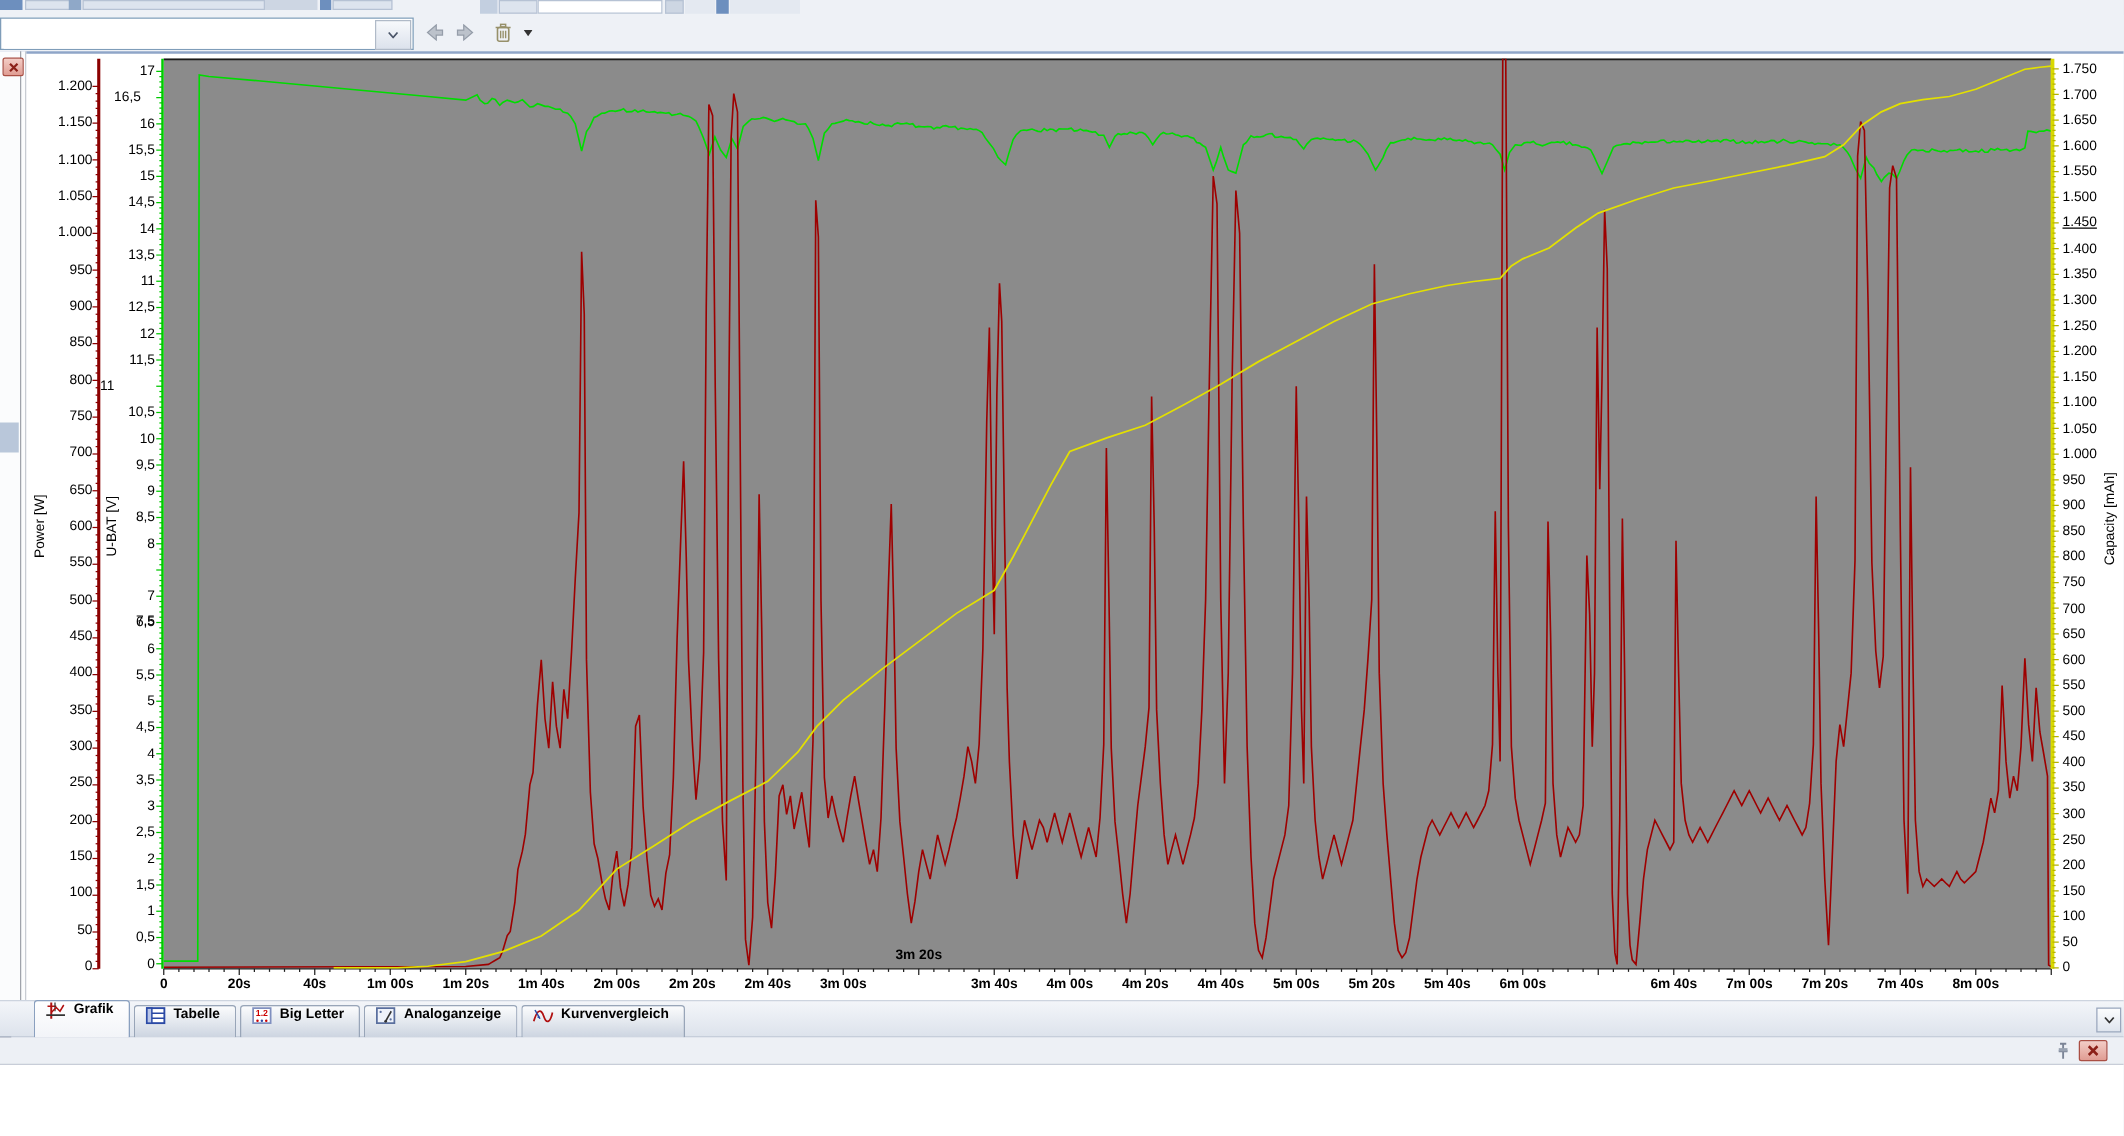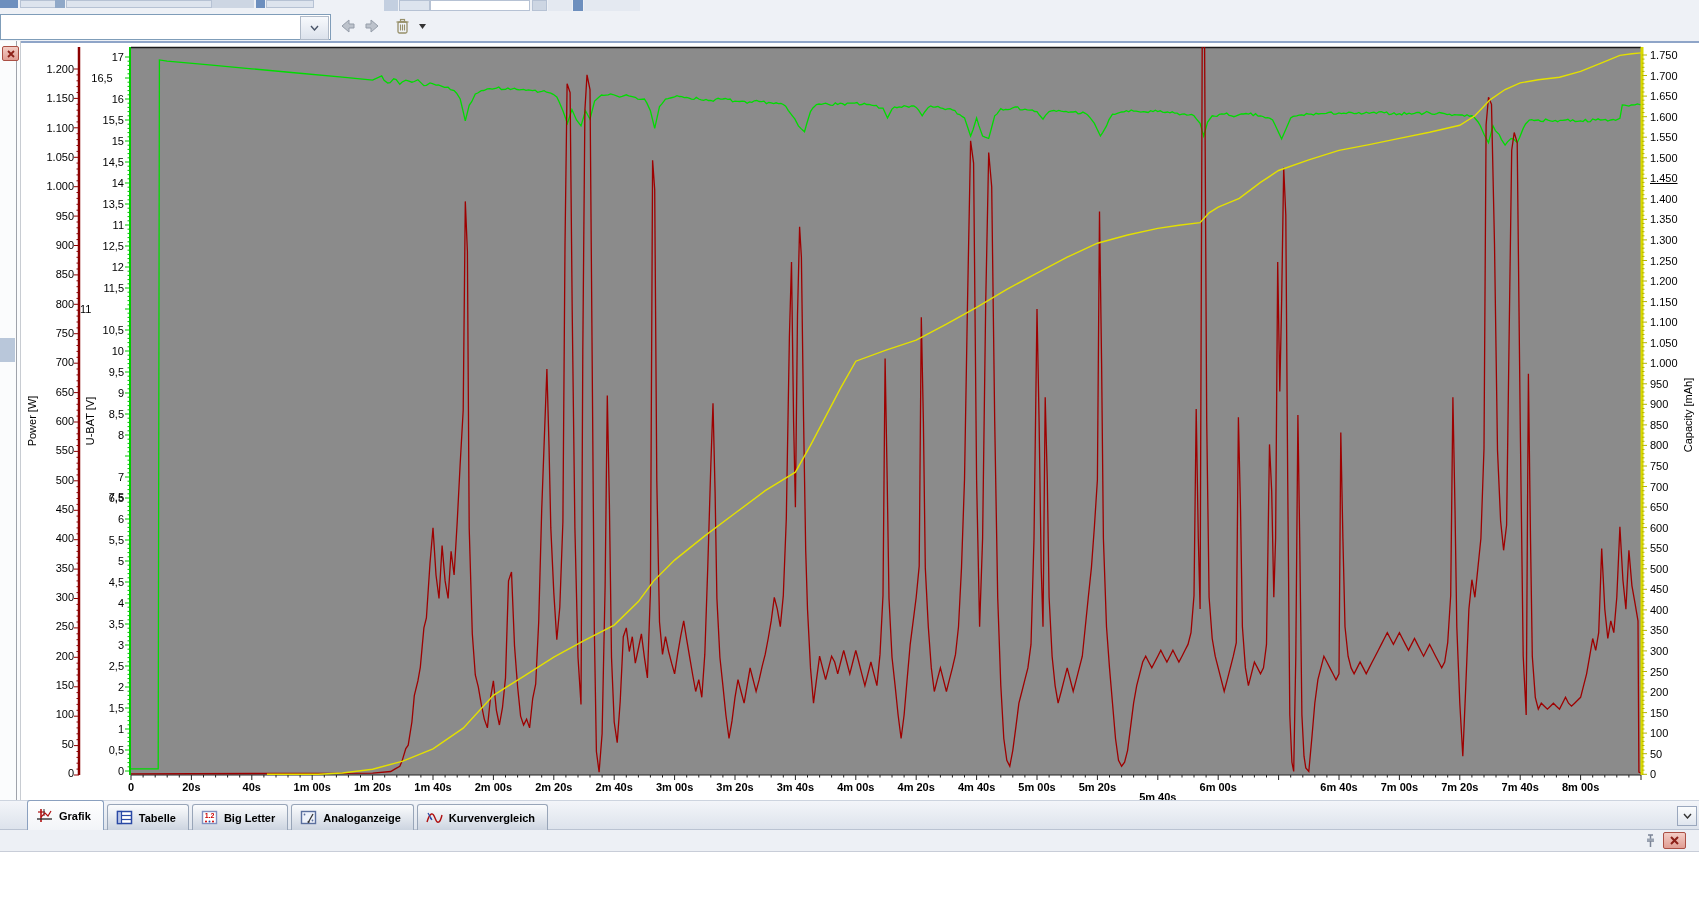--- a/index.html
+++ b/index.html
@@ -22,21 +22,21 @@
   .mini-close{position:absolute;width:17px;height:15px;border:1px solid #aa4f44;background:linear-gradient(#f3cdc6,#e09d93);
     display:flex;align-items:center;justify-content:center;box-sizing:border-box;border-radius:2px;cursor:pointer;}
   .ylab{position:absolute;font-size:11px;line-height:12px;color:#000;}
   .ylab.r{text-align:right;}
   .xlab{position:absolute;font-size:11px;font-weight:700;line-height:12px;color:#000;text-align:center;width:64px;}
   .axtitle{position:absolute;font-size:11px;color:#000;white-space:nowrap;transform:translate(-50%,-50%) rotate(-90deg);}
   
   #tabbar{position:absolute;left:0;top:800px;width:1699px;height:30px;background:linear-gradient(#f3f5f9,#dde3ec);
     border-top:1px solid #cdd4df;border-bottom:1px solid #bac3d2;box-sizing:border-box;}
   #tabs-list{position:absolute;left:27px;top:0;height:29px;display:flex;align-items:flex-end;}
-  .tab{display:flex;align-items:center;gap:6px;height:25px;margin-right:3px;padding:0 12px 0 8px;
+  .tab{display:flex;align-items:flex-start;gap:6px;height:25px;margin-right:3px;padding:0 12px 0 8px;
     border:1px solid #98a5b8;border-bottom:none;border-radius:3px 3px 0 0;
     background:linear-gradient(#fbfcfd,#ccd4e0);font-size:11px;font-weight:700;color:#000;cursor:pointer;white-space:nowrap;}
   .tab.active{height:29px;background:linear-gradient(#ffffff,#f2f4f8);border-color:#8aa0bf;}
   .tab .ticon{width:17px;height:15px;flex:0 0 auto;}
   #tab-overflow{position:absolute;right:2px;top:5px;width:18px;height:18px;border:1px solid #9aa7bd;
     background:linear-gradient(#fbfcfd,#dfe5ee);display:flex;align-items:center;justify-content:center;cursor:pointer;}
   
   #bottom-band{position:absolute;left:0;top:830px;width:1699px;height:22px;background:#edf0f5;border-bottom:1px solid #c8cdd8;box-sizing:border-box;}
   #bottom-white{position:absolute;left:0;top:852px;width:1699px;height:57px;background:#ffffff;}
   svg{display:block;}
@@ -814,28 +814,28 @@
       <div class="xlab" style="left: 99px; top: 781px;">0</div>
       <div class="xlab" style="left: 159.4px; top: 781px;">20s</div>
       <div class="xlab" style="left: 219.8px; top: 781px;">40s</div>
       <div class="xlab" style="left: 280.2px; top: 781px;">1m 00s</div>
       <div class="xlab" style="left: 340.6px; top: 781px;">1m 20s</div>
       <div class="xlab" style="left: 401px; top: 781px;">1m 40s</div>
       <div class="xlab" style="left: 461.4px; top: 781px;">2m 00s</div>
       <div class="xlab" style="left: 521.8px; top: 781px;">2m 20s</div>
       <div class="xlab" style="left: 582.2px; top: 781px;">2m 40s</div>
       <div class="xlab" style="left: 642.6px; top: 781px;">3m 00s</div>
-      <div class="xlab" style="left: 703px; top: 781px;">3m 20s</div>
+      <div class="xlab" style="left: 703px; top: 758px;">3m 20s</div>
       <div class="xlab" style="left: 763.4px; top: 781px;">3m 40s</div>
       <div class="xlab" style="left: 823.8px; top: 781px; text-align: center;">4m 00s</div>
       <div class="xlab" style="left: 884.2px; top: 781px;">4m 20s</div>
       <div class="xlab" style="left: 944.6px; top: 781px;">4m 40s</div>
       <div class="xlab" style="left: 1005px; top: 781px;">5m 00s</div>
       <div class="xlab" style="left: 1065.4px; top: 781px;">5m 20s</div>
-      <div class="xlab" style="left: 1125.8px; top: 781px; margin-top: 10px;">5m 40s</div>
+      <div class="xlab" style="left: 1125.8px; top: 781px;">5m 40s</div>
       <div class="xlab" style="left: 1186.2px; top: 781px;">6m 00s</div>
       <div class="xlab" style="left: 1246.6px; top: 781px; margin-top: 24px;">6m 20s</div>
       <div class="xlab" style="left: 1307px; top: 781px;">6m 40s</div>
       <div class="xlab" style="left: 1367.4px; top: 781px;">7m 00s</div>
       <div class="xlab" style="left: 1427.8px; top: 781px;">7m 20s</div>
       <div class="xlab" style="left: 1488.2px; top: 781px;">7m 40s</div>
       <div class="xlab" style="left: 1548.6px; top: 781px;">8m 00s</div>
     </div>
   <div class="axtitle" style="left:32px;top:421px;">Power [W]</div>
   <div class="axtitle" style="left:90px;top:421px;">U-BAT [V]</div>

